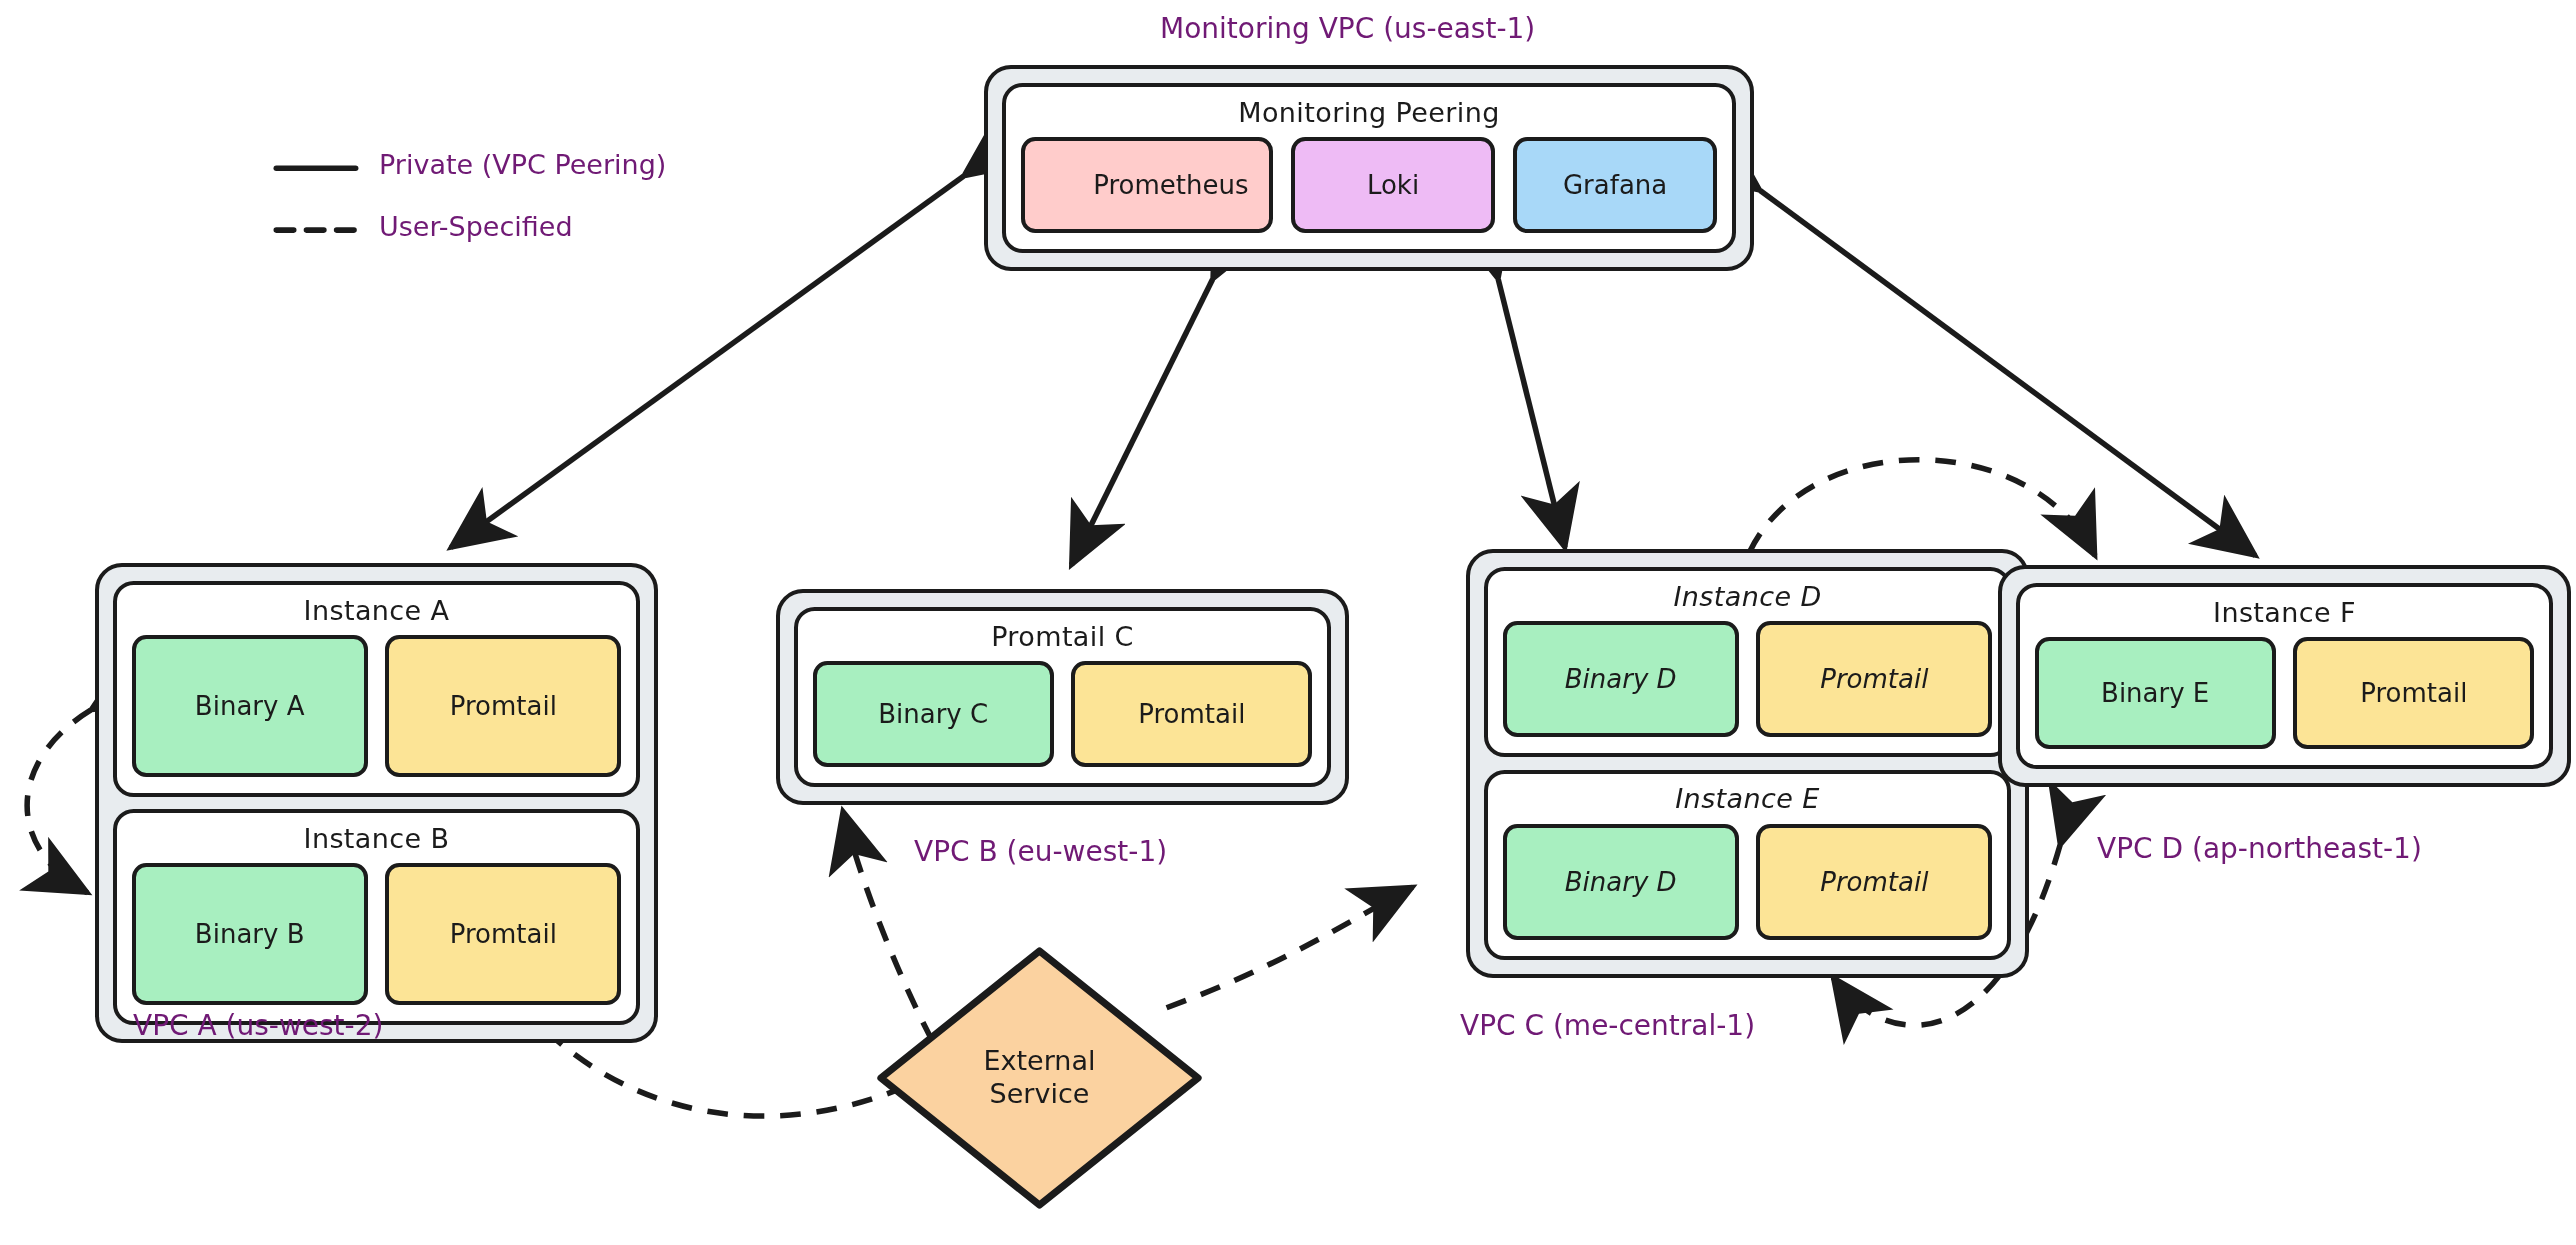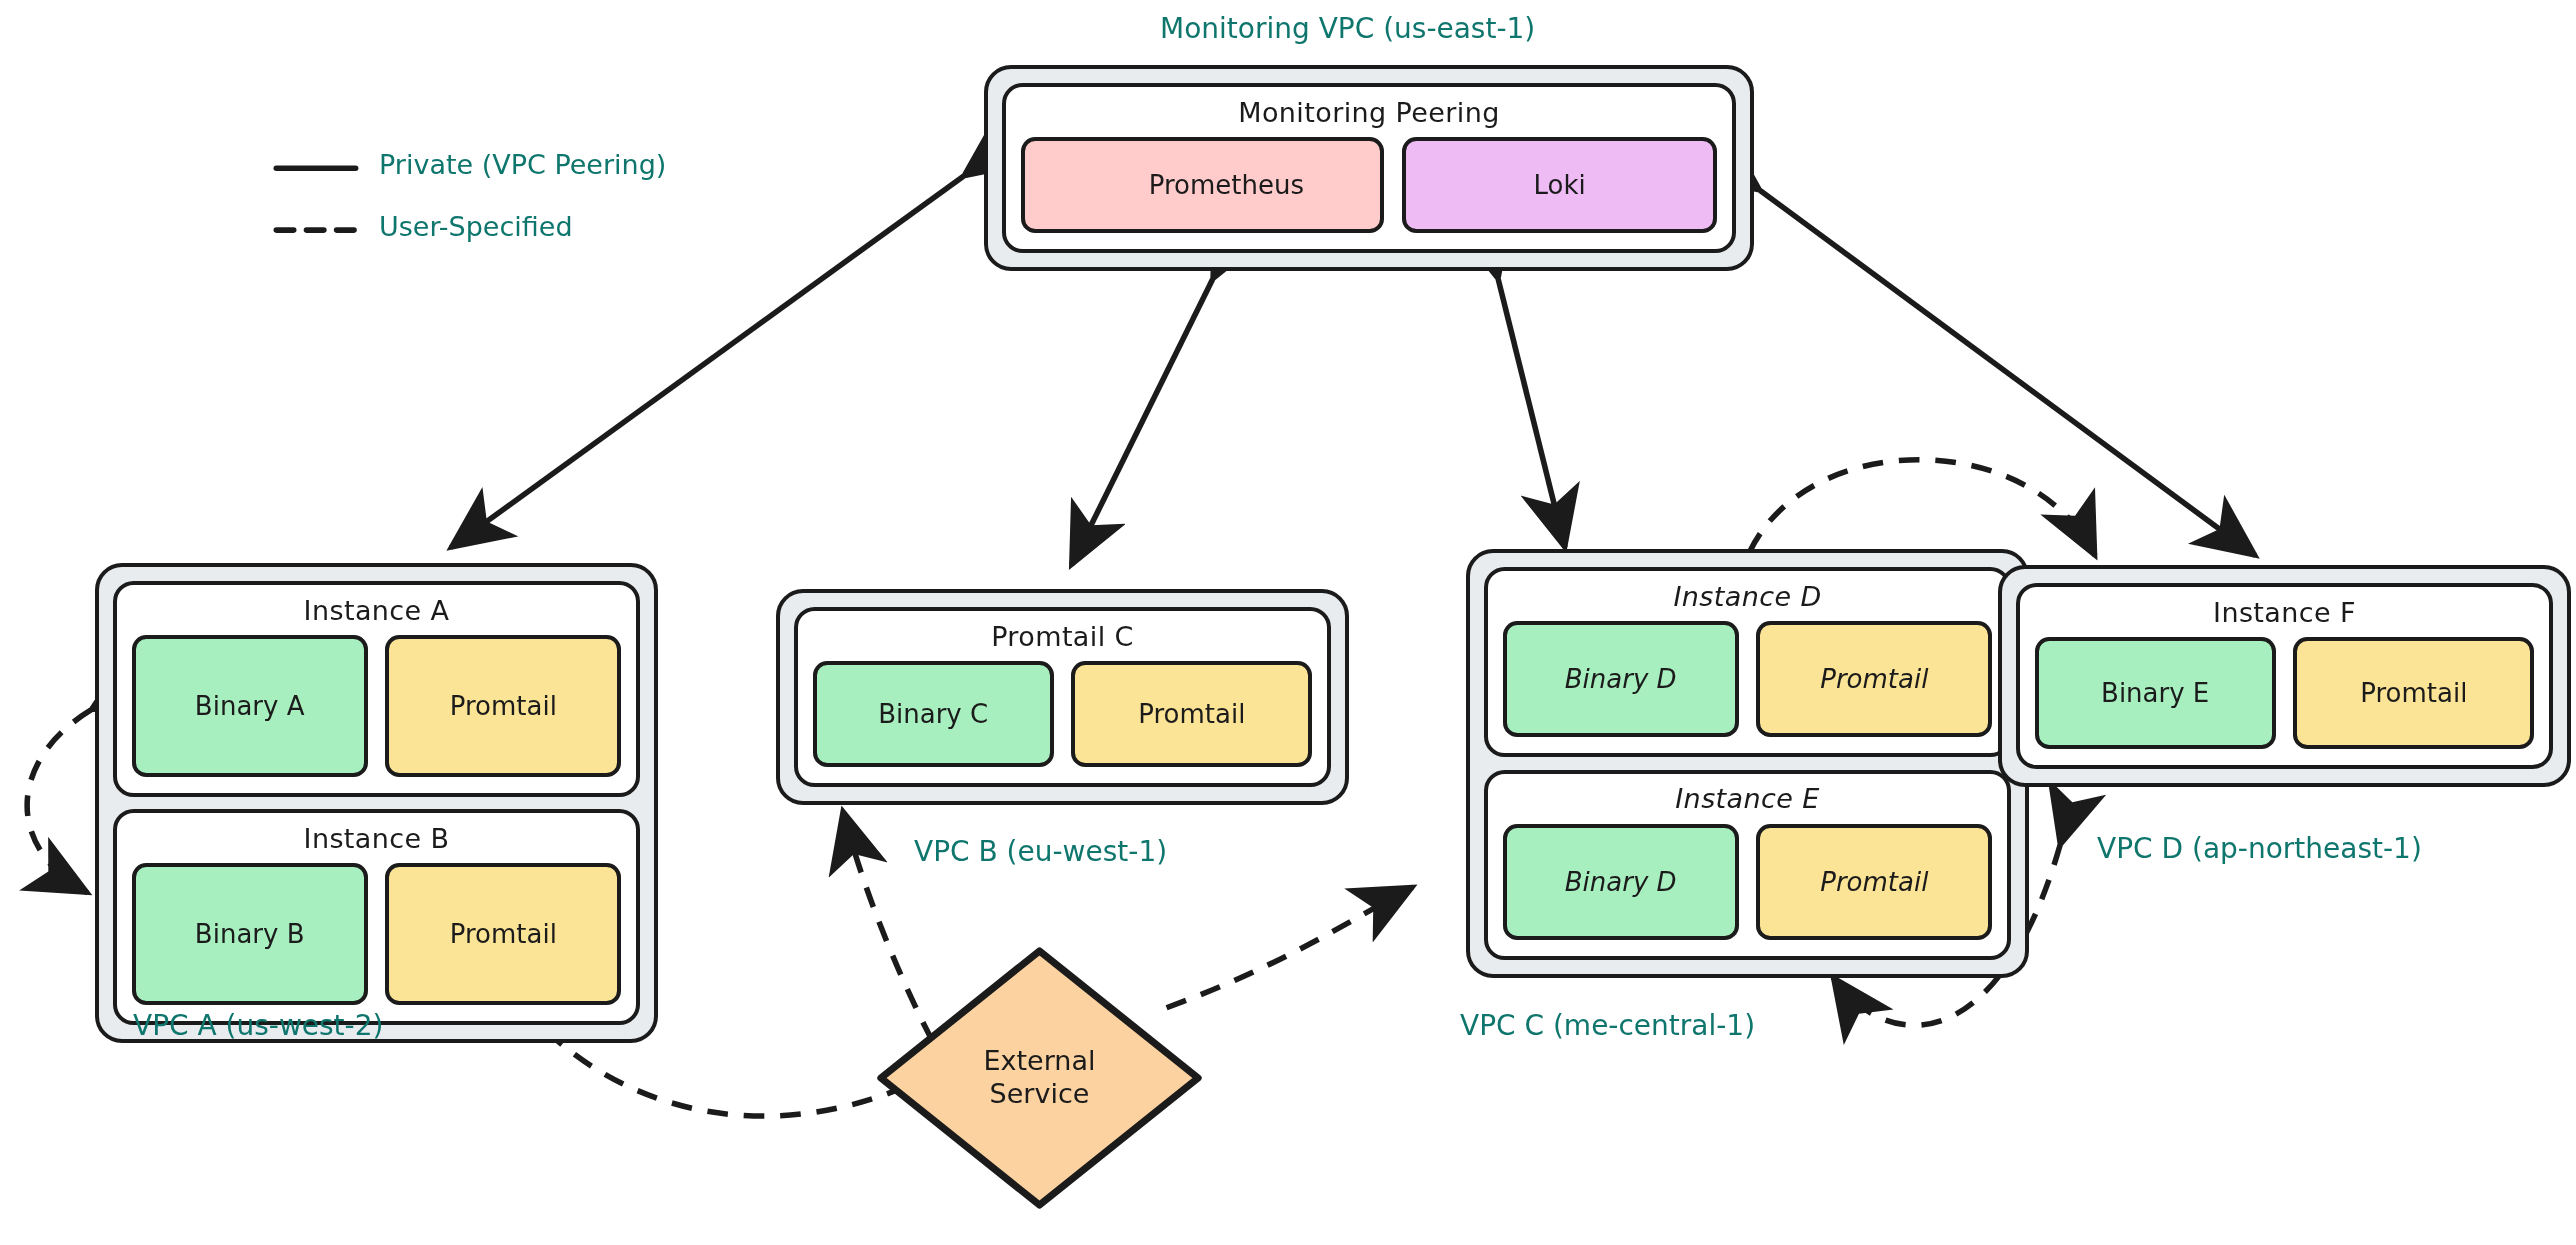--- a/index.html
+++ b/index.html
@@ -78,21 +78,21 @@
   .svc.binary   { background: #A8EFC0; }
   .svc.promtail { background: #FCE496; }
   .svc.prom     { background: #FFCCCB; padding-left: 48px; }
   .svc.loki     { background: #EEBBF5; }
   .svc.grafana  { background: #A8D8F8; }
 
   
   .label {
     position: absolute;
     font-size: 28px;
-    color: #0f766e;
+    color: #701a75;
     white-space: nowrap;
   }
   .legend-label { font-size: 27px; }
 
   
   .diamond-wrap {
     position: absolute;
     display: flex;
     align-items: center;
     justify-content: center;
@@ -154,20 +154,21 @@
   <div class="label legend-label" style="left:379px; top:211px;">User-Specified</div>
 
   <div class="label" style="left:1160px; top:12px;">Monitoring VPC (us-east-1)</div>
 
   <div class="vpc" style="left:984px; top:65px; width:770px; height:206px;">
     <div class="instance">
       <div class="instance-title">Monitoring Peering</div>
       <div class="svc-row">
         <div class="svc prom">Prometheus</div>
         <div class="svc loki">Loki</div>
+        <div class="svc grafana">Grafana</div>
       </div>
     </div>
   </div>
 
   <div class="vpc" style="left:95px; top:563px; width:563px; height:480px;">
     <div class="instance">
       <div class="instance-title">Instance A</div>
       <div class="svc-row">
         <div class="svc binary">Binary A</div>
         <div class="svc promtail">Promtail</div>

